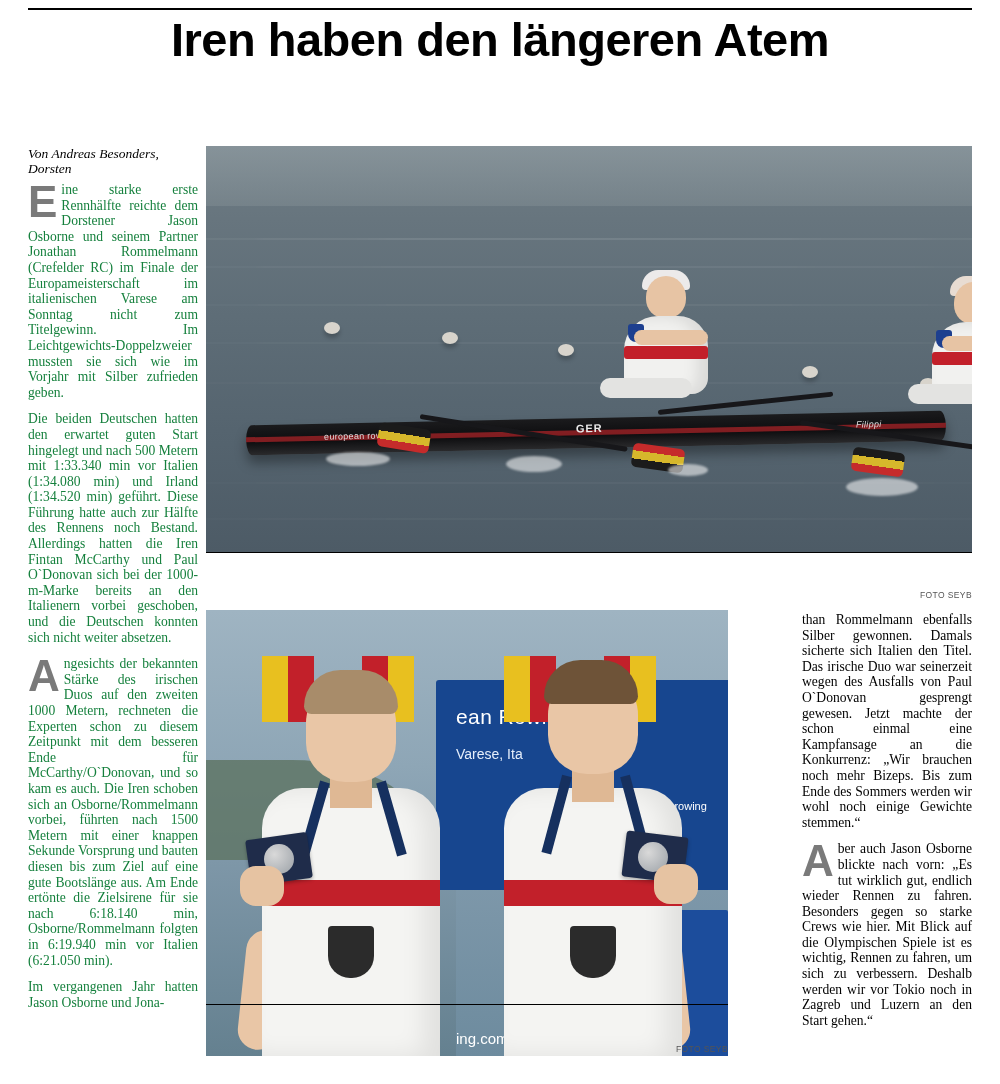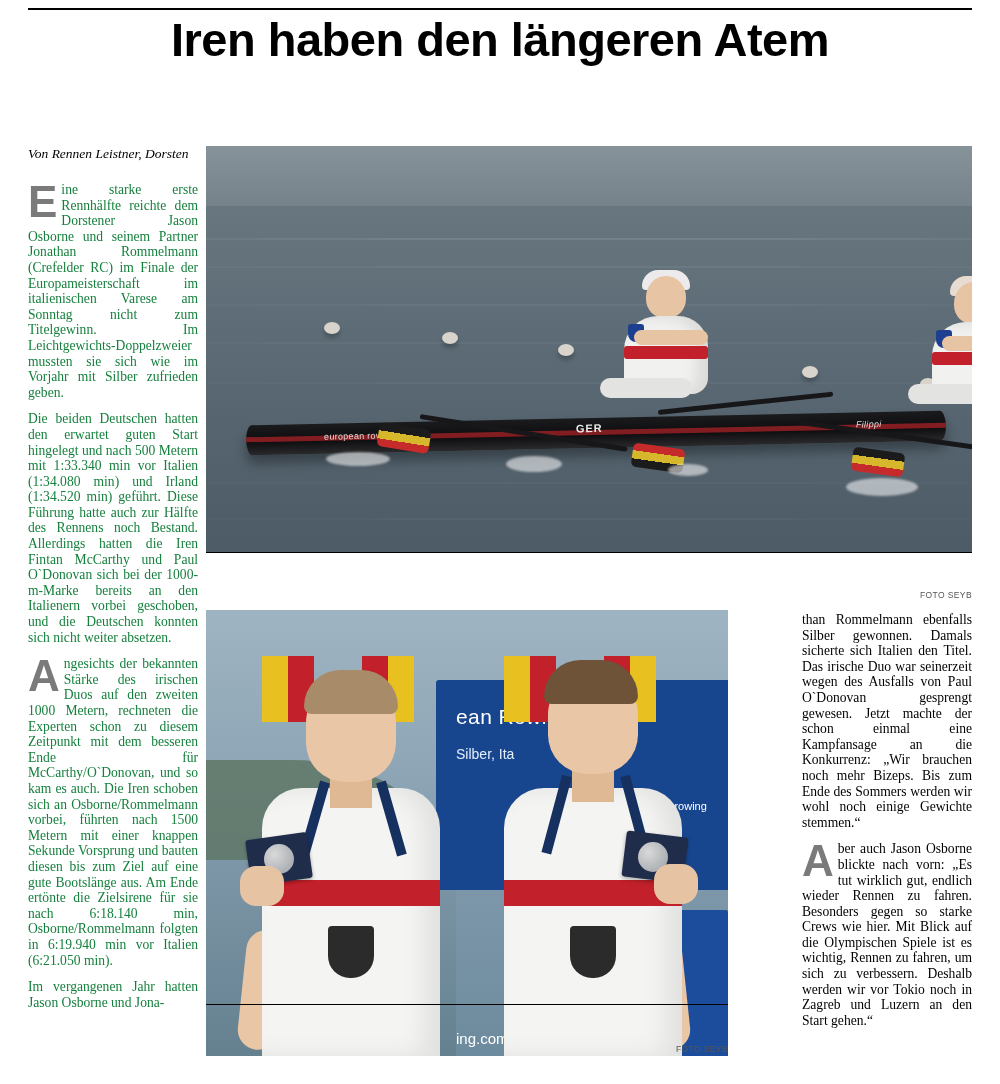--- a/index.html
+++ b/index.html
@@ -505,21 +505,21 @@
 <body>
 
 <div class="page">
 
   <div class="rule-top"></div>
 
   <div class="headline">Iren haben den längeren Atem</div>
 
 
   <div class="byline">
-    <span>Von Rennen Leistner, Dorsten</span>
+    <span>Von Andreas Besonders, Dorsten</span>
   </div>
 
   <div class="col-left">
     <p class="dropcap">Eine starke erste Rennhälfte reichte dem Dorstener Jason Osborne und seinem Partner Jonathan Rommelmann (Crefelder RC) im Finale der Europameisterschaft im italienischen Varese am Sonntag nicht zum Titelgewinn. Im Leichtgewichts-Doppelzweier mussten sie sich wie im Vorjahr mit Silber zufrieden geben.</p>
     <p>Die beiden Deutschen hatten den erwartet guten Start hingelegt und nach 500 Metern mit 1:33.340 min vor Italien (1:34.080 min) und Irland (1:34.520 min) geführt. Diese Führung hatte auch zur Hälfte des Rennens noch Bestand. Allerdings hatten die Iren Fintan McCarthy und Paul O`Donovan sich bei der 1000-m-Marke bereits an den Italienern vorbei geschoben, und die Deutschen konnten sich nicht weiter absetzen.</p>
     <p class="dropcap">Angesichts der bekannten Stärke des irischen Duos auf den zweiten 1000 Metern, rechneten die Experten schon zu diesem Zeitpunkt mit dem besseren Ende für McCarthy/O`Donovan, und so kam es auch. Die Iren schoben sich an Osborne/Rommelmann vorbei, führten nach 1500 Metern mit einer knappen Sekunde Vorsprung und bauten diesen bis zum Ziel auf eine gute Bootslänge aus. Am Ende ertönte die Zielsirene für sie nach 6:18.140 min, Osborne/Rommelmann folgten in 6:19.940 min vor Italien (6:21.050 min).</p>
     <p>Im vergangenen Jahr hatten Jason Osborne und Jona-</p>
   </div>
 
   <div class="photo-top">
@@ -584,21 +584,21 @@
   <div class="cap-top-rule"></div>
   <div class="credit-top">FOTO SEYB</div>
 
   <div class="photo-bottom">
     <div class="p2-sky"></div>
     <div class="p2-hill"></div>
     <div class="p2-lake"></div>
 
     <div class="p2-board"></div>
     <div class="p2-board-text">ean Rowing C</div>
-    <div class="p2-board-sub">Silber, Ita</div>
+    <div class="p2-board-sub">Varese, Ita</div>
     <div class="p2-url">ing.com</div>
     <div class="p2-banner-small"></div>
     <div class="p2-side-logo">ean
 rowing</div>
     <div class="p2-plaque"></div>
     <div class="p2-plaque-text">PROVINCIA DI VARESE</div>
 
     <div class="ath" style="left:30px">
       <div class="a-arm" style="left:6px; bottom:6px; transform:rotate(6deg)"></div>
       <div class="a-torso"></div>

